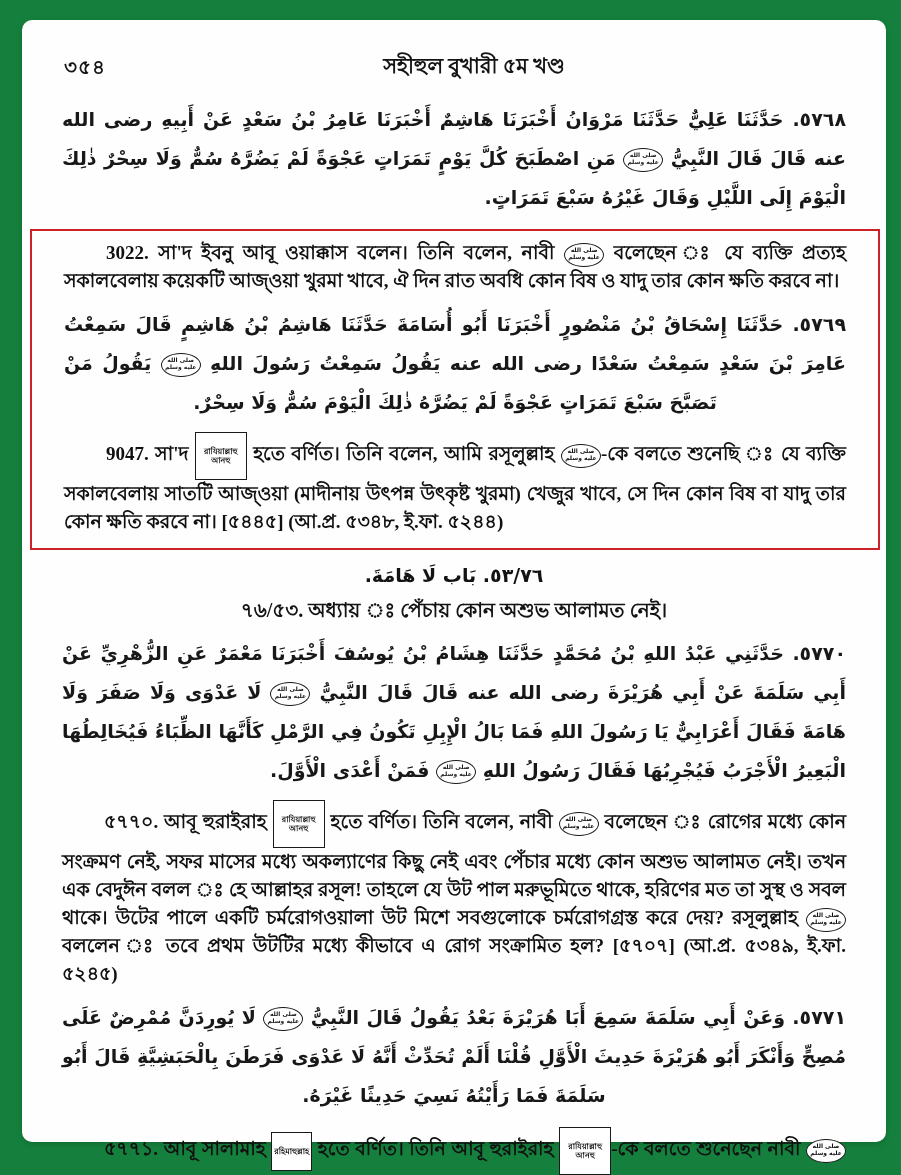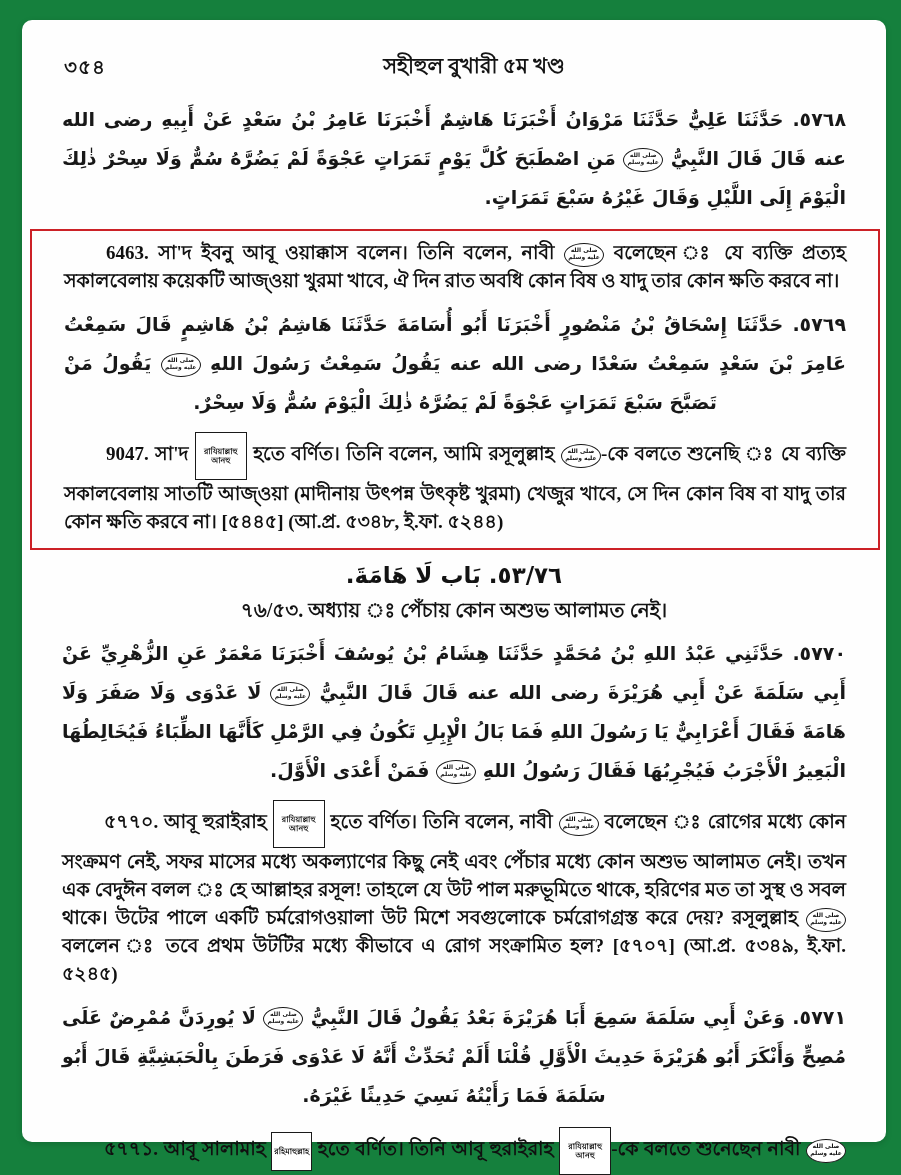--- a/index.html
+++ b/index.html
@@ -65,21 +65,21 @@
   .highlight-box .ar { margin-top: 10px; }
   .highlight-box .bn + .bn { margin-top: 2px; }
   .highlight-box .bn.after-ar { margin-top: 10px; }
 
   
   .chapter-ar {
     margin-top: 10px;
     text-align: center;
     direction: rtl;
     font-family: "DejaVu Sans", sans-serif;
-    font-size: 23px; font-weight: 700;
+    font-size: 19px; font-weight: 700;
     line-height: 30px;
   }
   .chapter-bn {
     margin-top: 6px;
     text-align: center;
     font-size: 20px; font-weight: 700;
     line-height: 28px;
     text-indent: 0;
   }
 
@@ -130,21 +130,21 @@
       <span class="page-number">৩৫৪</span>
       <div class="book-title">সহীহুল বুখারী ৫ম খণ্ড</div>
     </div>
 
     <div class="content">
 
       <p class="ar a5768" dir="rtl"><span>٥٧٦٨. حَدَّثَنَا عَلِيٌّ حَدَّثَنَا مَرْوَانُ أَخْبَرَنَا هَاشِمٌ أَخْبَرَنَا عَامِرُ بْنُ سَعْدٍ عَنْ أَبِيهِ رضى الله عنه قَالَ قَالَ النَّبِيُّ </span><span class="seal">صلى الله عليه وسلم</span><span> مَنِ اصْطَبَحَ كُلَّ يَوْمٍ تَمَرَاتٍ عَجْوَةً لَمْ يَضُرَّهُ سُمٌّ وَلَا سِحْرٌ ذٰلِكَ الْيَوْمَ إِلَى اللَّيْلِ وَقَالَ غَيْرُهُ سَبْعَ تَمَرَاتٍ.</span></p>
 
       <div class="highlight-box">
 
-        <p class="bn"><span>6463. সা'দ ইবনু আবূ ওয়াক্কাস বলেন। তিনি বলেন, নাবী </span><span class="seal">صلى الله عليه وسلم</span><span> বলেছেন ঃ যে ব্যক্তি প্রত্যহ সকালবেলায় কয়েকটি আজ্ওয়া খুরমা খাবে, ঐ দিন রাত অবধি কোন বিষ ও যাদু তার কোন ক্ষতি করবে না।</span></p>
+        <p class="bn"><span>3022. সা'দ ইবনু আবূ ওয়াক্কাস বলেন। তিনি বলেন, নাবী </span><span class="seal">صلى الله عليه وسلم</span><span> বলেছেন ঃ যে ব্যক্তি প্রত্যহ সকালবেলায় কয়েকটি আজ্ওয়া খুরমা খাবে, ঐ দিন রাত অবধি কোন বিষ ও যাদু তার কোন ক্ষতি করবে না।</span></p>
 
 
         <p class="ar center-last" dir="rtl"><span>٥٧٦٩. حَدَّثَنَا إِسْحَاقُ بْنُ مَنْصُورٍ أَخْبَرَنَا أَبُو أُسَامَةَ حَدَّثَنَا هَاشِمُ بْنُ هَاشِمٍ قَالَ سَمِعْتُ عَامِرَ بْنَ سَعْدٍ سَمِعْتُ سَعْدًا رضى الله عنه يَقُولُ سَمِعْتُ رَسُولَ اللهِ </span><span class="seal">صلى الله عليه وسلم</span><span> يَقُولُ مَنْ تَصَبَّحَ سَبْعَ تَمَرَاتٍ عَجْوَةً لَمْ يَضُرَّهُ ذٰلِكَ الْيَوْمَ سُمٌّ وَلَا سِحْرٌ.</span></p>
 
         <p class="bn after-ar"><span>9047. সা'দ </span><span class="stamp">রাযিয়াল্লাহু আনহু</span><span> হতে বর্ণিত। তিনি বলেন, আমি রসূলুল্লাহ </span><span class="seal">صلى الله عليه وسلم</span><span>-কে বলতে শুনেছি ঃ যে ব্যক্তি সকালবেলায় সাতটি আজ্ওয়া (মাদীনায় উৎপন্ন উৎকৃষ্ট খুরমা) খেজুর খাবে, সে দিন কোন বিষ বা যাদু তার কোন ক্ষতি করবে না। [৫৪৪৫] (আ.প্র. ৫৩৪৮, ই.ফা. ৫২৪৪)</span></p>
 
       </div>
 
       <p class="chapter-ar" dir="rtl">٥٣/٧٦. بَاب لَا هَامَةَ.</p>
       <p class="chapter-bn">৭৬/৫৩. অধ্যায় ঃ পেঁচায় কোন অশুভ আলামত নেই।</p>

